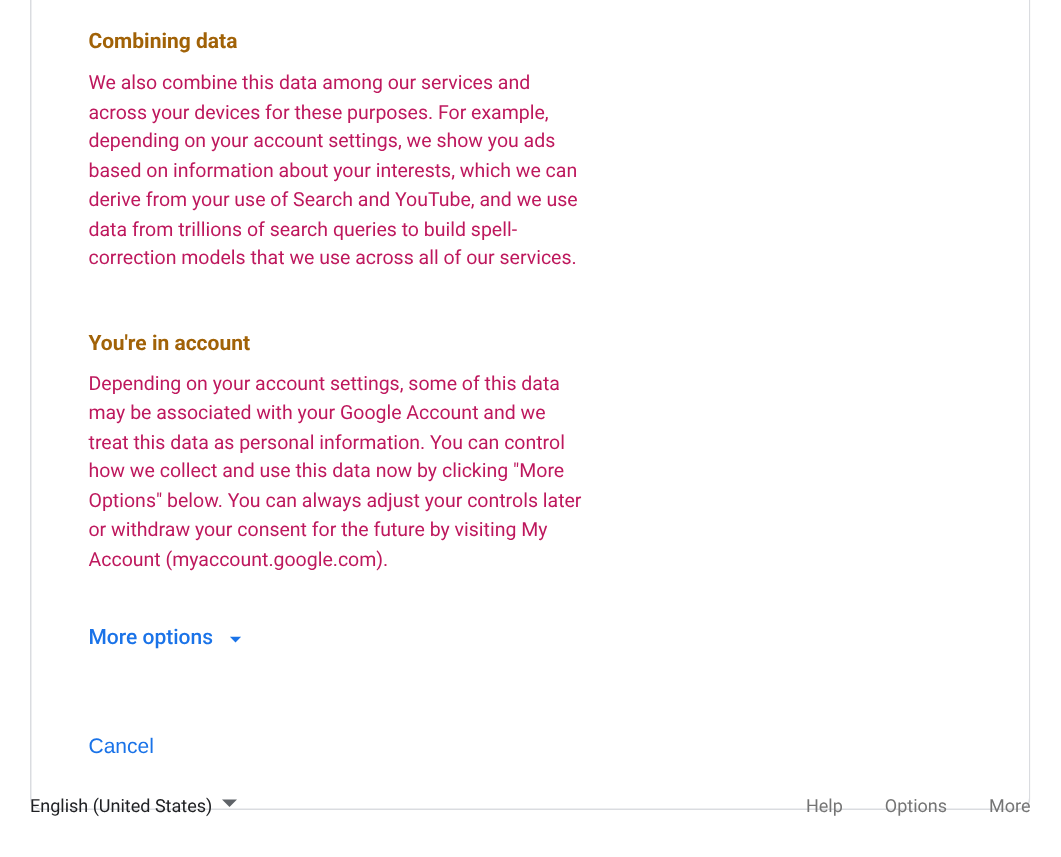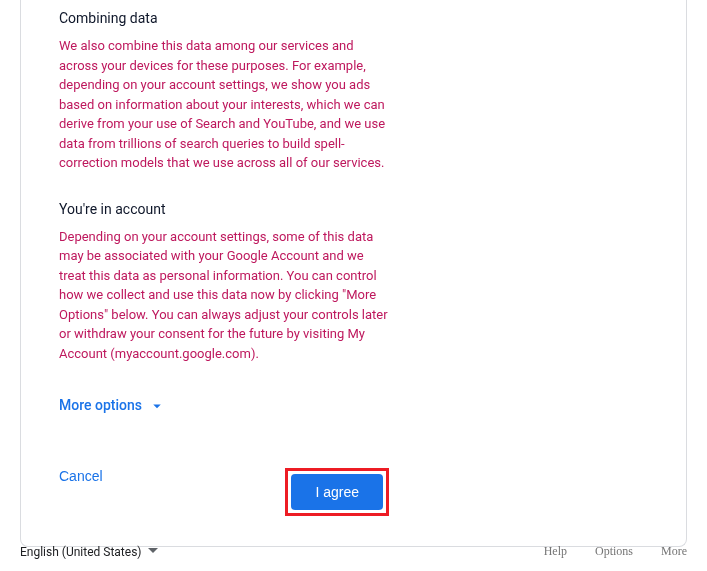--- a/index.html
+++ b/index.html
@@ -24,25 +24,25 @@
       position: relative;
       border-top: none;
       border-top-left-radius: 0;
       border-top-right-radius: 0;
     }
     .content {
       max-width: 330px;
     }
     h3 {
       font-size: 14px;
-      font-weight: 400;
-      color: #0f172a;
+      font-weight: 700;
+      color: #a16207;
       margin-top: 0;
       margin-bottom: 10px;
-      padding-top: 10px;
+      padding-top: 20px;
     }
     p {
       font-size: 13px;
       color: #be185d;
       line-height: 1.5;
       margin-bottom: 16px;
     }
     .section2 h3 {
       margin-top: 18px;
     }
@@ -85,21 +85,21 @@
       color: #fff;
       font-size: 14px;
       font-weight: 500;
       border: none;
       padding: 10px 24px;
       border-radius: 4px;
       cursor: pointer;
     }
     .footer {
       position: absolute;
-      bottom: 0;
+      bottom: 15px;
       left: 0;
       right: 0;
       padding: 12px 20px;
       display: flex;
       justify-content: space-between;
       align-items: center;
       font-size: 12px;
     }
     .lang-select {
       color: #202124;
@@ -109,21 +109,20 @@
       cursor: pointer;
     }
     .lang-select svg {
       width: 10px;
       height: 10px;
       fill: #5f6368;
     }
     .footer-links {
       display: flex;
       gap: 28px;
-      font-family: Liberation Serif, serif;
     }
     .footer-links a {
       color: #757575;
       text-decoration: none;
       cursor: pointer;
     }
   </style>
 </head>
 <body>
 
@@ -140,23 +139,20 @@
     <div class="more-options">
       <span>More options</span>
       <span>
         <svg viewBox="0 0 24 24">
             <path d="M7 10l5 5 5-5z"></path>
           </svg>
       </span>
     </div>
     <div class="actions">
       <button class="cancel-btn">Cancel</button>
-      <div class="agree-wrapper">
-        <button class="agree-btn">I agree</button>
-      </div>
     </div>
   </div>
 </div>
 
 <div class="footer">
   <div class="lang-select">
     <span>English (United States)</span>
     <span>
       <svg viewBox="0 0 10 10">
           <path d="M0 2l5 5 5-5z"></path>

